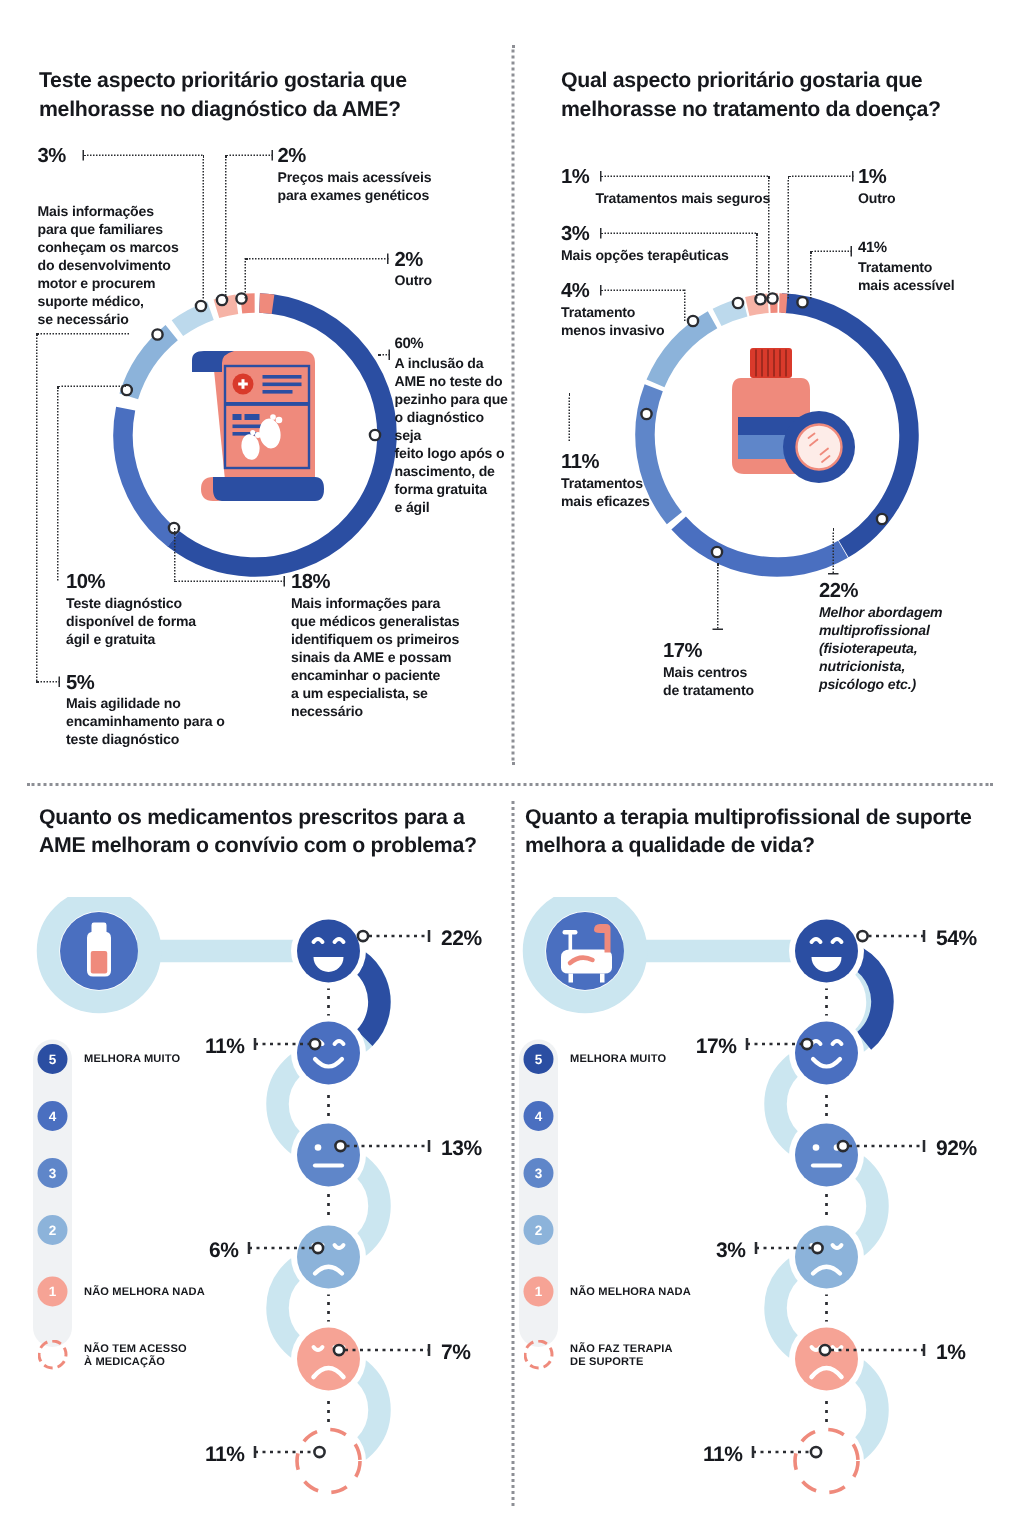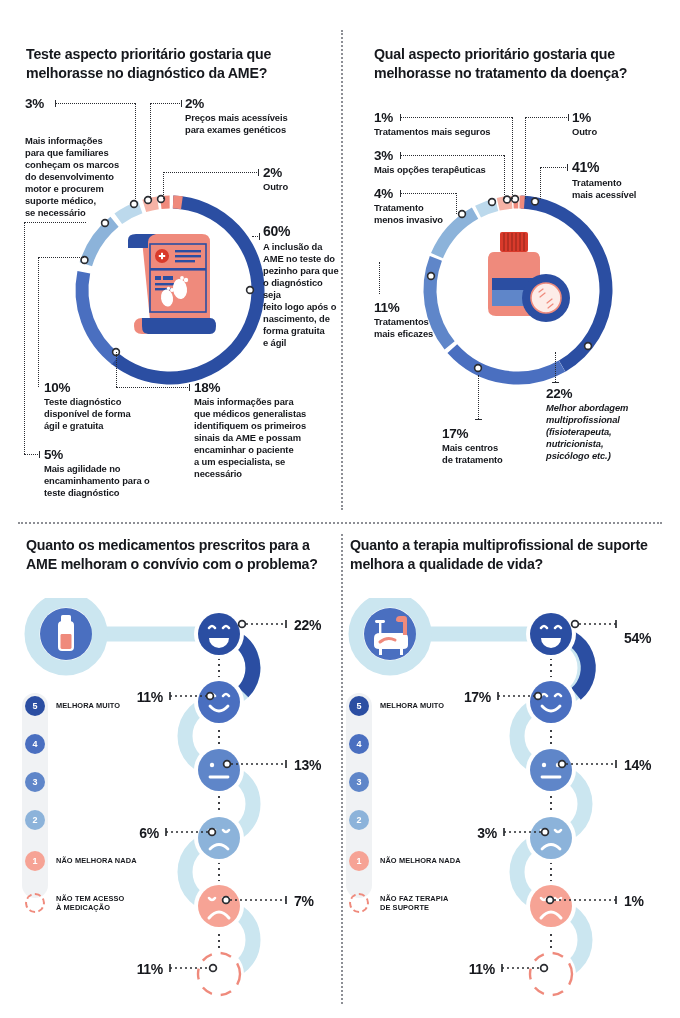--- a/index.html
+++ b/index.html
@@ -36,21 +36,21 @@
   
   .lbl { position: absolute; }
   .lbl .pct {
     font-size: 13.5px; font-weight: bold; letter-spacing: -0.3px;
     display: block; line-height: 1.12;
   }
   .lbl .txt {
     font-size: 9.4px; font-weight: bold; line-height: 1.28;
     letter-spacing: -0.1px; display: block; margin-top: 1px;
   }
-  .lbl.big .pct { font-size: 14px; }
+  .lbl.big .pct { font-size: 10px; }
 
   
   .lead-h {
     position: absolute; height: 0; border-top: 1.6px dotted #2a2c31;
   }
   .lead-v {
     position: absolute; width: 0; border-left: 1.6px dotted #2a2c31;
   }
   .tick {
     position: absolute; width: 0; border-left: 1.6px solid #2a2c31; height: 7px;
@@ -287,21 +287,21 @@
           <line x1="66" y1="67" x2="71" y2="63"></line>
           <line x1="73" y1="73" x2="78" y2="69"></line>
           <line x1="74" y1="78" x2="79" y2="74"></line>
         </g>
       </g>
     </svg>
   </div>
 
   <div class="lbl" style="left:374px; top:110px; width:160px;">
     <span class="pct">1%</span>
-    <span class="txt" style="white-space:pre-line;">Tratamentos mais seguros</span>
+    <span class="txt" style="white-space:pre-line;margin-left:23px;">Tratamentos mais seguros</span>
   </div>
   <div class="lead-h" style="left:400px; top:117px; width:112px;"></div>
   <div class="lead-v" style="left:512px; top:117px; height:82px;"></div>
   <div class="tick" style="left:400px; top:114px;"></div>
 
   <div class="lbl" style="left:572px; top:110px; width:90px;">
     <span class="pct">1%</span>
     <span class="txt" style="white-space:pre-line;">Outro</span>
   </div>
   <div class="lead-h" style="left:525px; top:117px; width:44px;"></div>
@@ -559,23 +559,23 @@
     <g stroke="#2a2c31" stroke-width="1.7">
       <line x1="278" y1="22" x2="278" y2="30"></line>
       <line x1="160" y1="94" x2="160" y2="102"></line>
       <line x1="278" y1="162" x2="278" y2="170"></line>
       <line x1="166" y1="230" x2="166" y2="238"></line>
       <line x1="278" y1="298" x2="278" y2="306"></line>
       <line x1="164" y1="366" x2="164" y2="374"></line>
     </g>
   </svg>
 
-  <div class="bpct" style="left:624px; top:630px;text-align:center;">54%</div>
+  <div class="bpct" style="left:624px; top:617px;text-align:center;">54%</div>
   <div class="bpct" style="left:491px; top:689px; transform:translateX(-100%);">17%</div>
-  <div class="bpct" style="left:624px; top:757px;">14%</div>
+  <div class="bpct" style="left:624px; top:757px;">92%</div>
   <div class="bpct" style="left:497px; top:825px; transform:translateX(-100%);">3%</div>
   <div class="bpct" style="left:624px; top:893px;">1%</div>
   <div class="bpct" style="left:495px; top:961px; transform:translateX(-100%);">11%</div>
 
   <div class="scale" style="left:346px; top:693px; height:205px;"></div>
   <div class="scale-dot" style="left:349px; top:696px; background:#2b4ea2;">5</div>
   <div class="scale-dot" style="left:349px; top:734px; background:#4a6fc0;">4</div>
   <div class="scale-dot" style="left:349px; top:772px; background:#5f86c9;">3</div>
   <div class="scale-dot" style="left:349px; top:810px; background:#8cb3da;">2</div>
   <div class="scale-dot" style="left:349px; top:851px; background:#f6a395;">1</div>

